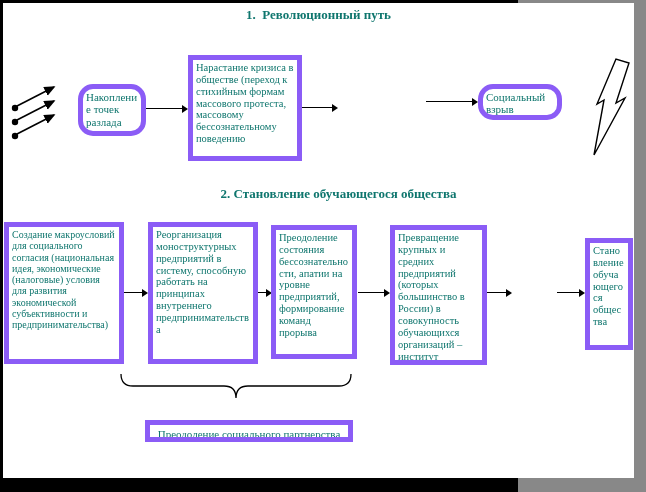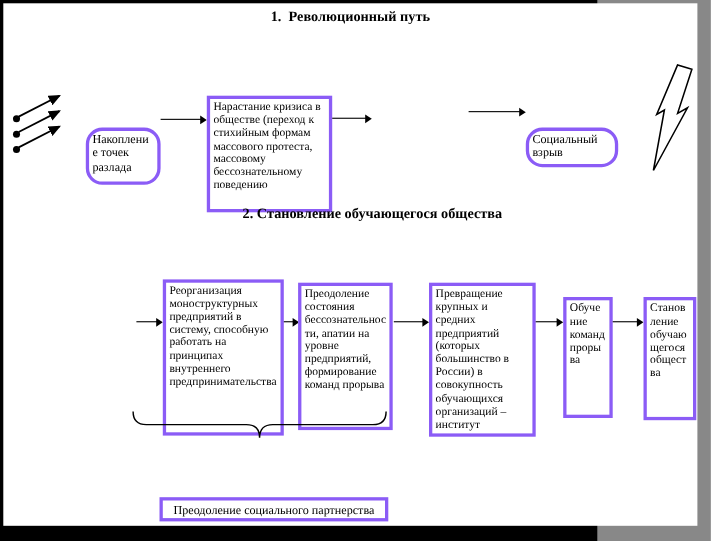--- a/index.html
+++ b/index.html
@@ -1,30 +1,30 @@
 <!DOCTYPE html>
 <html><head>
 <meta charset="utf-8">
 <style>
   html,body{margin:0;padding:0;background:#888;}
   #canvas{
     position:relative;width:518px;height:492px;background:#000;
-    font-family:"Liberation Serif","DejaVu Serif",serif;color:#000000;padding-left:25px;
+    font-family:"Liberation Serif","DejaVu Serif",serif;color:#0f766e;
   }
   #page{
     position:absolute;left:3px;top:3px;width:631px;height:475px;background:#fff;overflow:hidden;
   }
   .title{
     position:absolute;left:0;width:100%;text-align:center;
     font-weight:bold;font-size:13px;
   }
   .box{
-    position:absolute;box-sizing:border-box;border:3px solid #8b5cf6;background:#fff;
+    position:absolute;box-sizing:border-box;border:5px solid #8b5cf6;background:#fff;
     padding:2px 3px;font-size:10.5px;line-height:1.13;overflow:hidden;
-    overflow-wrap:anywhere;word-break:break-word;text-align:left;margin-top:32px;
+    overflow-wrap:anywhere;word-break:break-word;text-align:left;
   }
   .fs11{font-size:11px;border-radius:15px;}
   .arrow{position:absolute;height:8px;}
   .arrow .shaft{position:absolute;left:0;right:5px;top:3px;border-top:1px solid #000;}
   .arrow .head{
     position:absolute;right:0;top:0;width:0;height:0;
     border-left:6px solid #000;border-top:4px solid transparent;border-bottom:4px solid transparent;
   }
   .svgwrap{position:absolute;}
   .label-box{text-align:center;font-size:11px;padding-top:3px;}
@@ -76,20 +76,21 @@
     <div class="box fs11" style="left:475px;top:81px;width:84px;height:36px;">Социальный взрыв</div>
 
     <span class="svgwrap" style="left:589px;top:55px;">
       <svg width="40" height="100" viewBox="0 0 40 100">
         <polygon points="24,1 5,46 12,42 2,97 33,40 24,45 37,5" fill="#fff" stroke="#000" stroke-width="1.4" stroke-linejoin="miter"></polygon>
       </svg>
     </span>
 
     <div class="title" style="top:183px;margin-left:20px;">2. Становление обучающегося общества</div>
 
+    <div class="box" style="left:1px;top:219px;width:120px;height:142px;font-size:10px;">Создание макроусловий для социального согласия (национальная идея, экономические (налоговые) условия для развития экономической субъективности и предпринимательства)</div>
 
     <div class="arrow" style="left:121px;top:286px;width:24px;">
       <span class="shaft"></span>
       <span class="head"></span>
     </div>
 
     <div class="box" style="left:145px;top:219px;width:110px;height:142px;">Реорганизация моноструктурных предприятий в систему, способную работать на принципах внутреннего предпринимательства</div>
 
     <div class="arrow" style="left:255px;top:286px;width:14px;">
       <span class="shaft"></span>
@@ -103,21 +104,20 @@
       <span class="head"></span>
     </div>
 
     <div class="box" style="left:387px;top:222px;width:97px;height:140px;">Превращение крупных и средних предприятий (которых большинство в России) в совокупность обучающихся организаций – институт</div>
 
     <div class="arrow" style="left:484px;top:286px;width:25px;">
       <span class="shaft"></span>
       <span class="head"></span>
     </div>
 
-    <div class="box" style="left:509px;top:235px;width:45px;height:110px;">Обучение команд прорыва</div>
 
     <div class="arrow" style="left:554px;top:286px;width:28px;">
       <span class="shaft"></span>
       <span class="head"></span>
     </div>
 
     <div class="box" style="left:582px;top:235px;width:48px;height:112px;">Становление обучающегося общества</div>
 
     <span class="svgwrap" style="left:117px;top:369px;">
       <svg width="232" height="46" viewBox="0 0 232 46">

